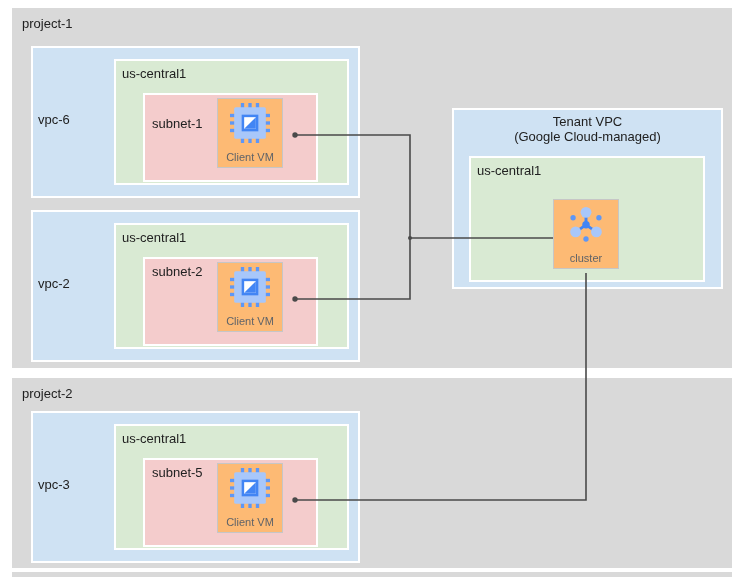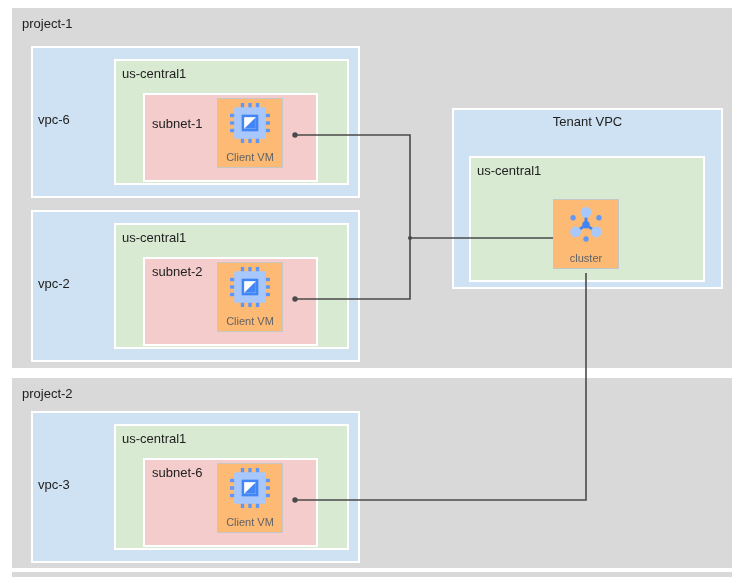--- a/index.html
+++ b/index.html
@@ -97,20 +97,21 @@
             </span>
             <span class="node-label">Client VM</span>
           </div>
         </div>
       </div>
     </div>
 
     <div class="abs vpc" style="left:440px;top:100px;width:271px;height:181px;">
       <div class="abs tenant-title" style="left:0;top:4px;">
         <div>Tenant VPC</div>
+        <div>(Google Cloud-managed)</div>
       </div>
       <div class="abs region" style="left:15px;top:46px;width:236px;height:126px;">
         <div class="abs box-label" style="left:6px;top:5px;">us-central1</div>
         <div class="abs node" style="left:82px;top:41px;width:66px;height:70px;">
           <span class="icon-wrap">
             <svg width="40" height="40" viewBox="0 0 48 48">
               <g stroke="#4285F4" stroke-width="3.5" stroke-linecap="round">
                 <line x1="24" y1="25" x2="24" y2="12"></line>
                 <line x1="24" y1="25" x2="13" y2="32.5"></line>
                 <line x1="24" y1="25" x2="35" y2="32.5"></line>
@@ -131,21 +132,21 @@
   </div>
 
   <div class="abs project" style="left:12px;top:378px;width:720px;height:190px;text-align:center;">
     <div class="abs box-label" style="left:10px;top:8px;">project-2</div>
 
     <div class="abs vpc" style="left:19px;top:33px;width:329px;height:152px;">
       <div class="abs box-label" style="left:5px;top:64px;">vpc-3</div>
       <div class="abs region" style="left:81px;top:11px;width:235px;height:126px;">
         <div class="abs box-label" style="left:6px;top:5px;">us-central1</div>
         <div class="abs subnet" style="left:27px;top:32px;width:175px;height:89px;">
-          <div class="abs box-label" style="left:7px;top:5px;">subnet-6</div>
+          <div class="abs box-label" style="left:7px;top:5px;">subnet-5</div>
           <div class="abs node" style="left:72px;top:3px;width:66px;height:70px;">
             <span class="icon-wrap">
               <svg width="40" height="40" viewBox="0 0 48 48">
                 <g fill="#5E97F6">
                   <rect x="13" y="0" width="4" height="7"></rect>
                     <rect x="22" y="0" width="4" height="7"></rect>
                     <rect x="31" y="0" width="4" height="7"></rect>
                   <rect x="13" y="41" width="4" height="7"></rect>
                     <rect x="22" y="41" width="4" height="7"></rect>
                     <rect x="31" y="41" width="4" height="7"></rect>

